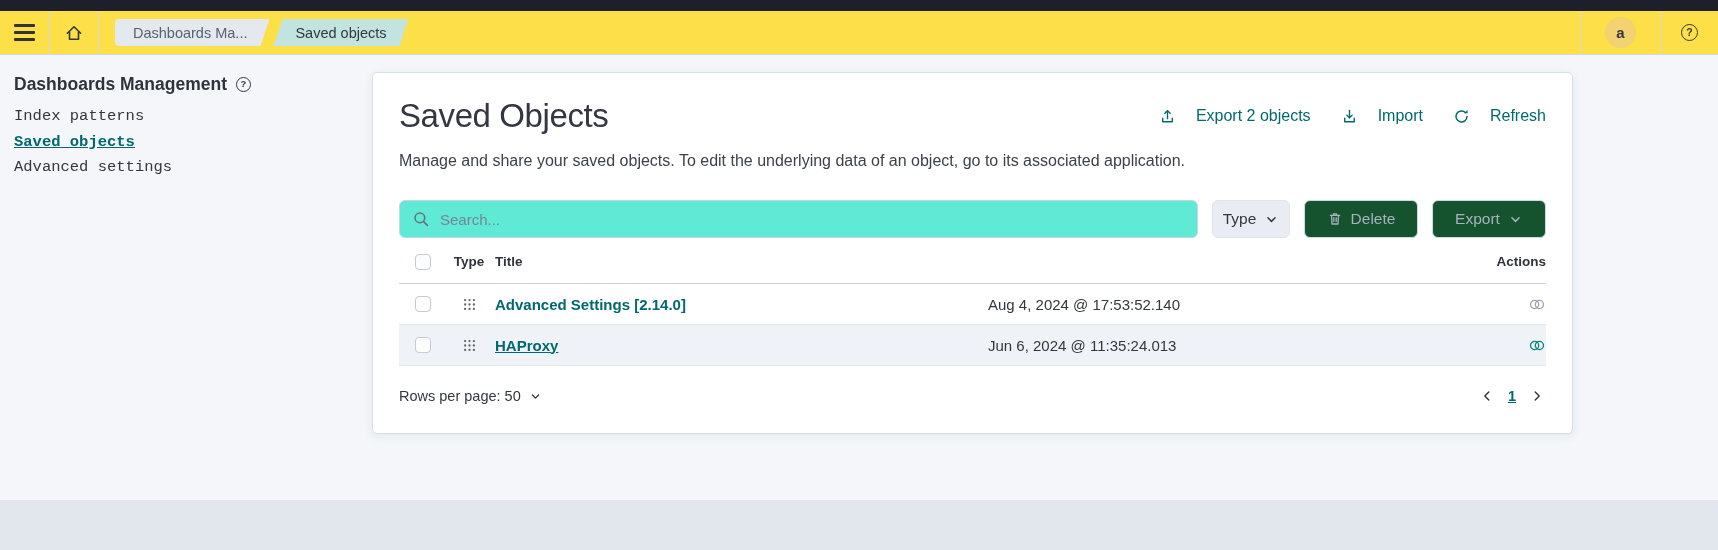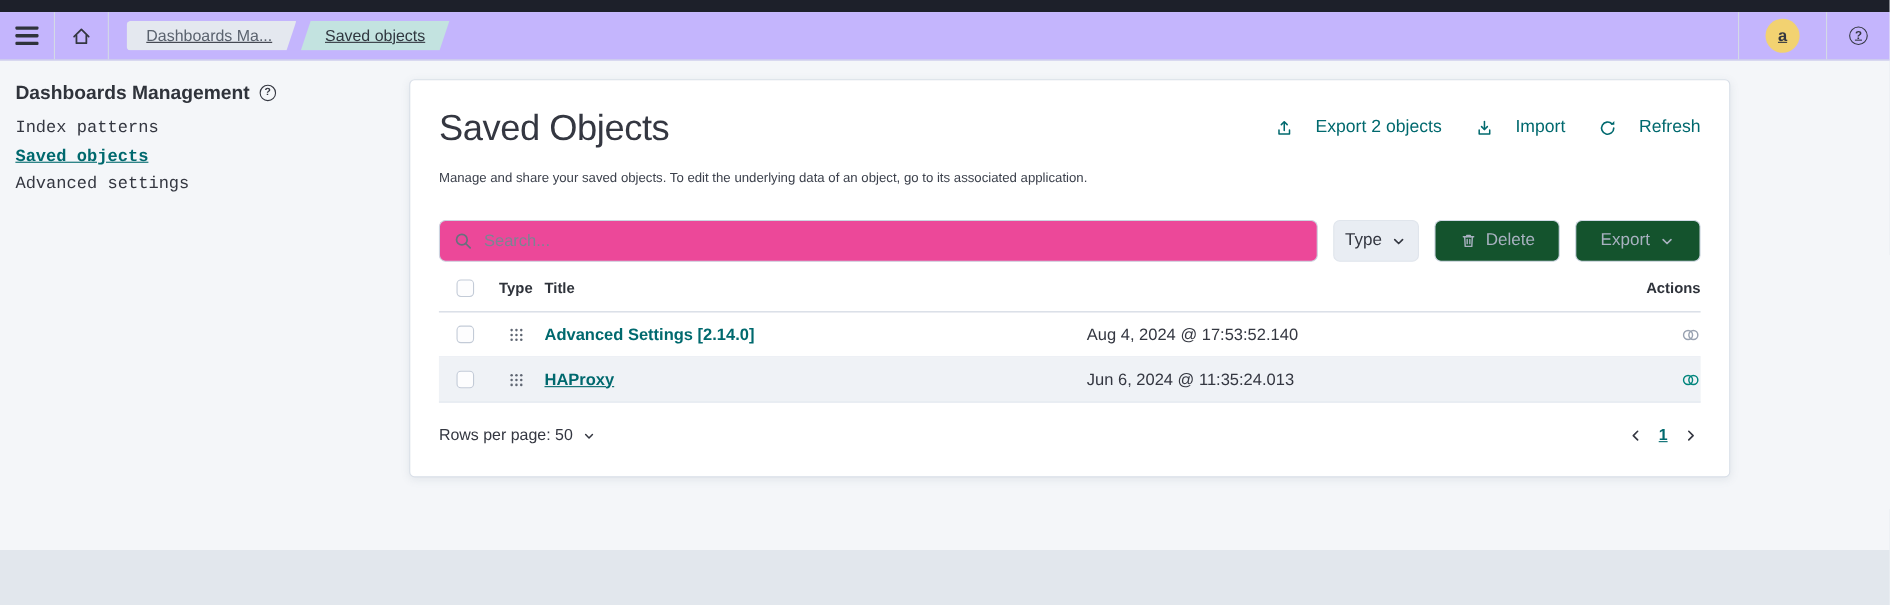--- a/index.html
+++ b/index.html
@@ -2,22 +2,22 @@
 <html><head>
 <meta charset="utf-8">
 <style>
   * { box-sizing: border-box; }
   body { margin: 0; background: #dfe4ea; font-family: "Liberation Sans", sans-serif; color: #343741; }
   .screen { position: relative; width: 1718px; height: 550px; background: #f4f6f9; overflow: hidden; }
   .bottom-gutter { position: absolute; left: 0; top: 500px; width: 100%; height: 50px; background: #e2e7ed; }
 
   
   .topstrip { position: absolute; top: 0; left: 0; width: 100%; height: 11px; background: #1d202a; }
-  .app-header { position: absolute; top: 11px; left: 0; width: 100%; height: 44px; background: #c4b5fd;
-                border-bottom: 1px solid #d3dae6; display: flex; align-items: center; text-decoration: underline; }
+  .app-header { position: absolute; top: 11px; left: 0; width: 100%; height: 44px; background: #fde047;
+                border-bottom: 1px solid #d3dae6; display: flex; align-items: center; }
   .hsep { width: 1px; align-self: stretch; background: #d3dae6; }
   .icon-btn { background: none; border: none; cursor: pointer; height: 100%; display: flex; align-items: center; padding: 0 14px; color: #343741; }
   .burger { display: flex; flex-direction: column; gap: 4px; }
   .burger span { display: block; width: 21px; height: 2.8px; background: #2f333b; border-radius: 1px; }
 
   .breadcrumbs { display: flex; align-items: center; margin-left: 16px; }
   .crumb { height: 27px; display: flex; align-items: center; font-size: 14.5px; white-space: nowrap; cursor: pointer; }
   .crumb-prev { background: #e4e8ef; color: #5a626e; padding: 0 22px 0 18px; border-radius: 4px 0 0 4px;
                 clip-path: polygon(0 0, 100% 0, calc(100% - 9px) 100%, 0 100%); }
   .crumb-active { background: #c3e3e0; color: #30373f; font-weight: 500; margin-left: 4px; padding: 0 22px;
@@ -42,27 +42,27 @@
 
   
   .card { position: absolute; left: 372px; top: 72px; width: 1201px; height: 362px; background: #fff;
           border: 1px solid #d9dfe8; border-radius: 5px; box-shadow: 0 2px 8px rgba(110,120,140,.12);
           padding: 24px 26px 0; }
   .card-head { display: flex; align-items: center; justify-content: space-between; }
   .page-title { font-size: 33px; font-weight: 400; letter-spacing: -0.4px; margin: 0; line-height: 38px; color: #343741; }
   .head-actions { display: flex; align-items: center; gap: 30px; }
   .text-btn { display: flex; align-items: center; gap: 20px; color: #00696e; font-size: 16px; font-weight: 500;
               background: none; border: none; cursor: pointer; padding: 0; font-family: inherit; }
-  .page-desc { font-size: 12px; line-height: 20px; color: #3c414c; margin: 16px 0 0; }
+  .page-desc { font-size: 16px; line-height: 20px; color: #3c414c; margin: 16px 0 0; }
 
   
   .toolbar { display: flex; align-items: center; gap: 14px; margin-top: 29px; }
   .search-box { flex: 1; position: relative; height: 38px; }
   .search-box svg { position: absolute; left: 13px; top: 10px; color: #69707d; }
-  .search-input { width: 100%; height: 100%; border: 1px solid #ccd4e0; border-radius: 6px; background: #ec4899;
+  .search-input { width: 100%; height: 100%; border: 1px solid #ccd4e0; border-radius: 6px; background: #5eead4;
                   padding: 0 12px 0 40px; font-size: 15px; color: #343741; font-family: inherit; outline: none; }
   .search-input::placeholder { color: #7c8493; }
   .btn { height: 38px; border-radius: 6px; font-size: 15.5px; font-weight: 500; display: flex; align-items: center;
          justify-content: center; gap: 8px; cursor: pointer; font-family: inherit; }
   .btn-filter { width: 78px; background: #e9edf3; border: 1px solid #e0e5ec; color: #343741; }
   .btn-muted  { width: 114px; background: #14532d; border: 1px solid #d3dae6; color: #a8b1c0; }
 
   
   .tbl { margin-top: 2px; }
   .thead { display: flex; align-items: center; height: 44px; border-bottom: 1px solid #ccd3de; font-size: 13.5px; font-weight: 700; color: #2f333b; }

